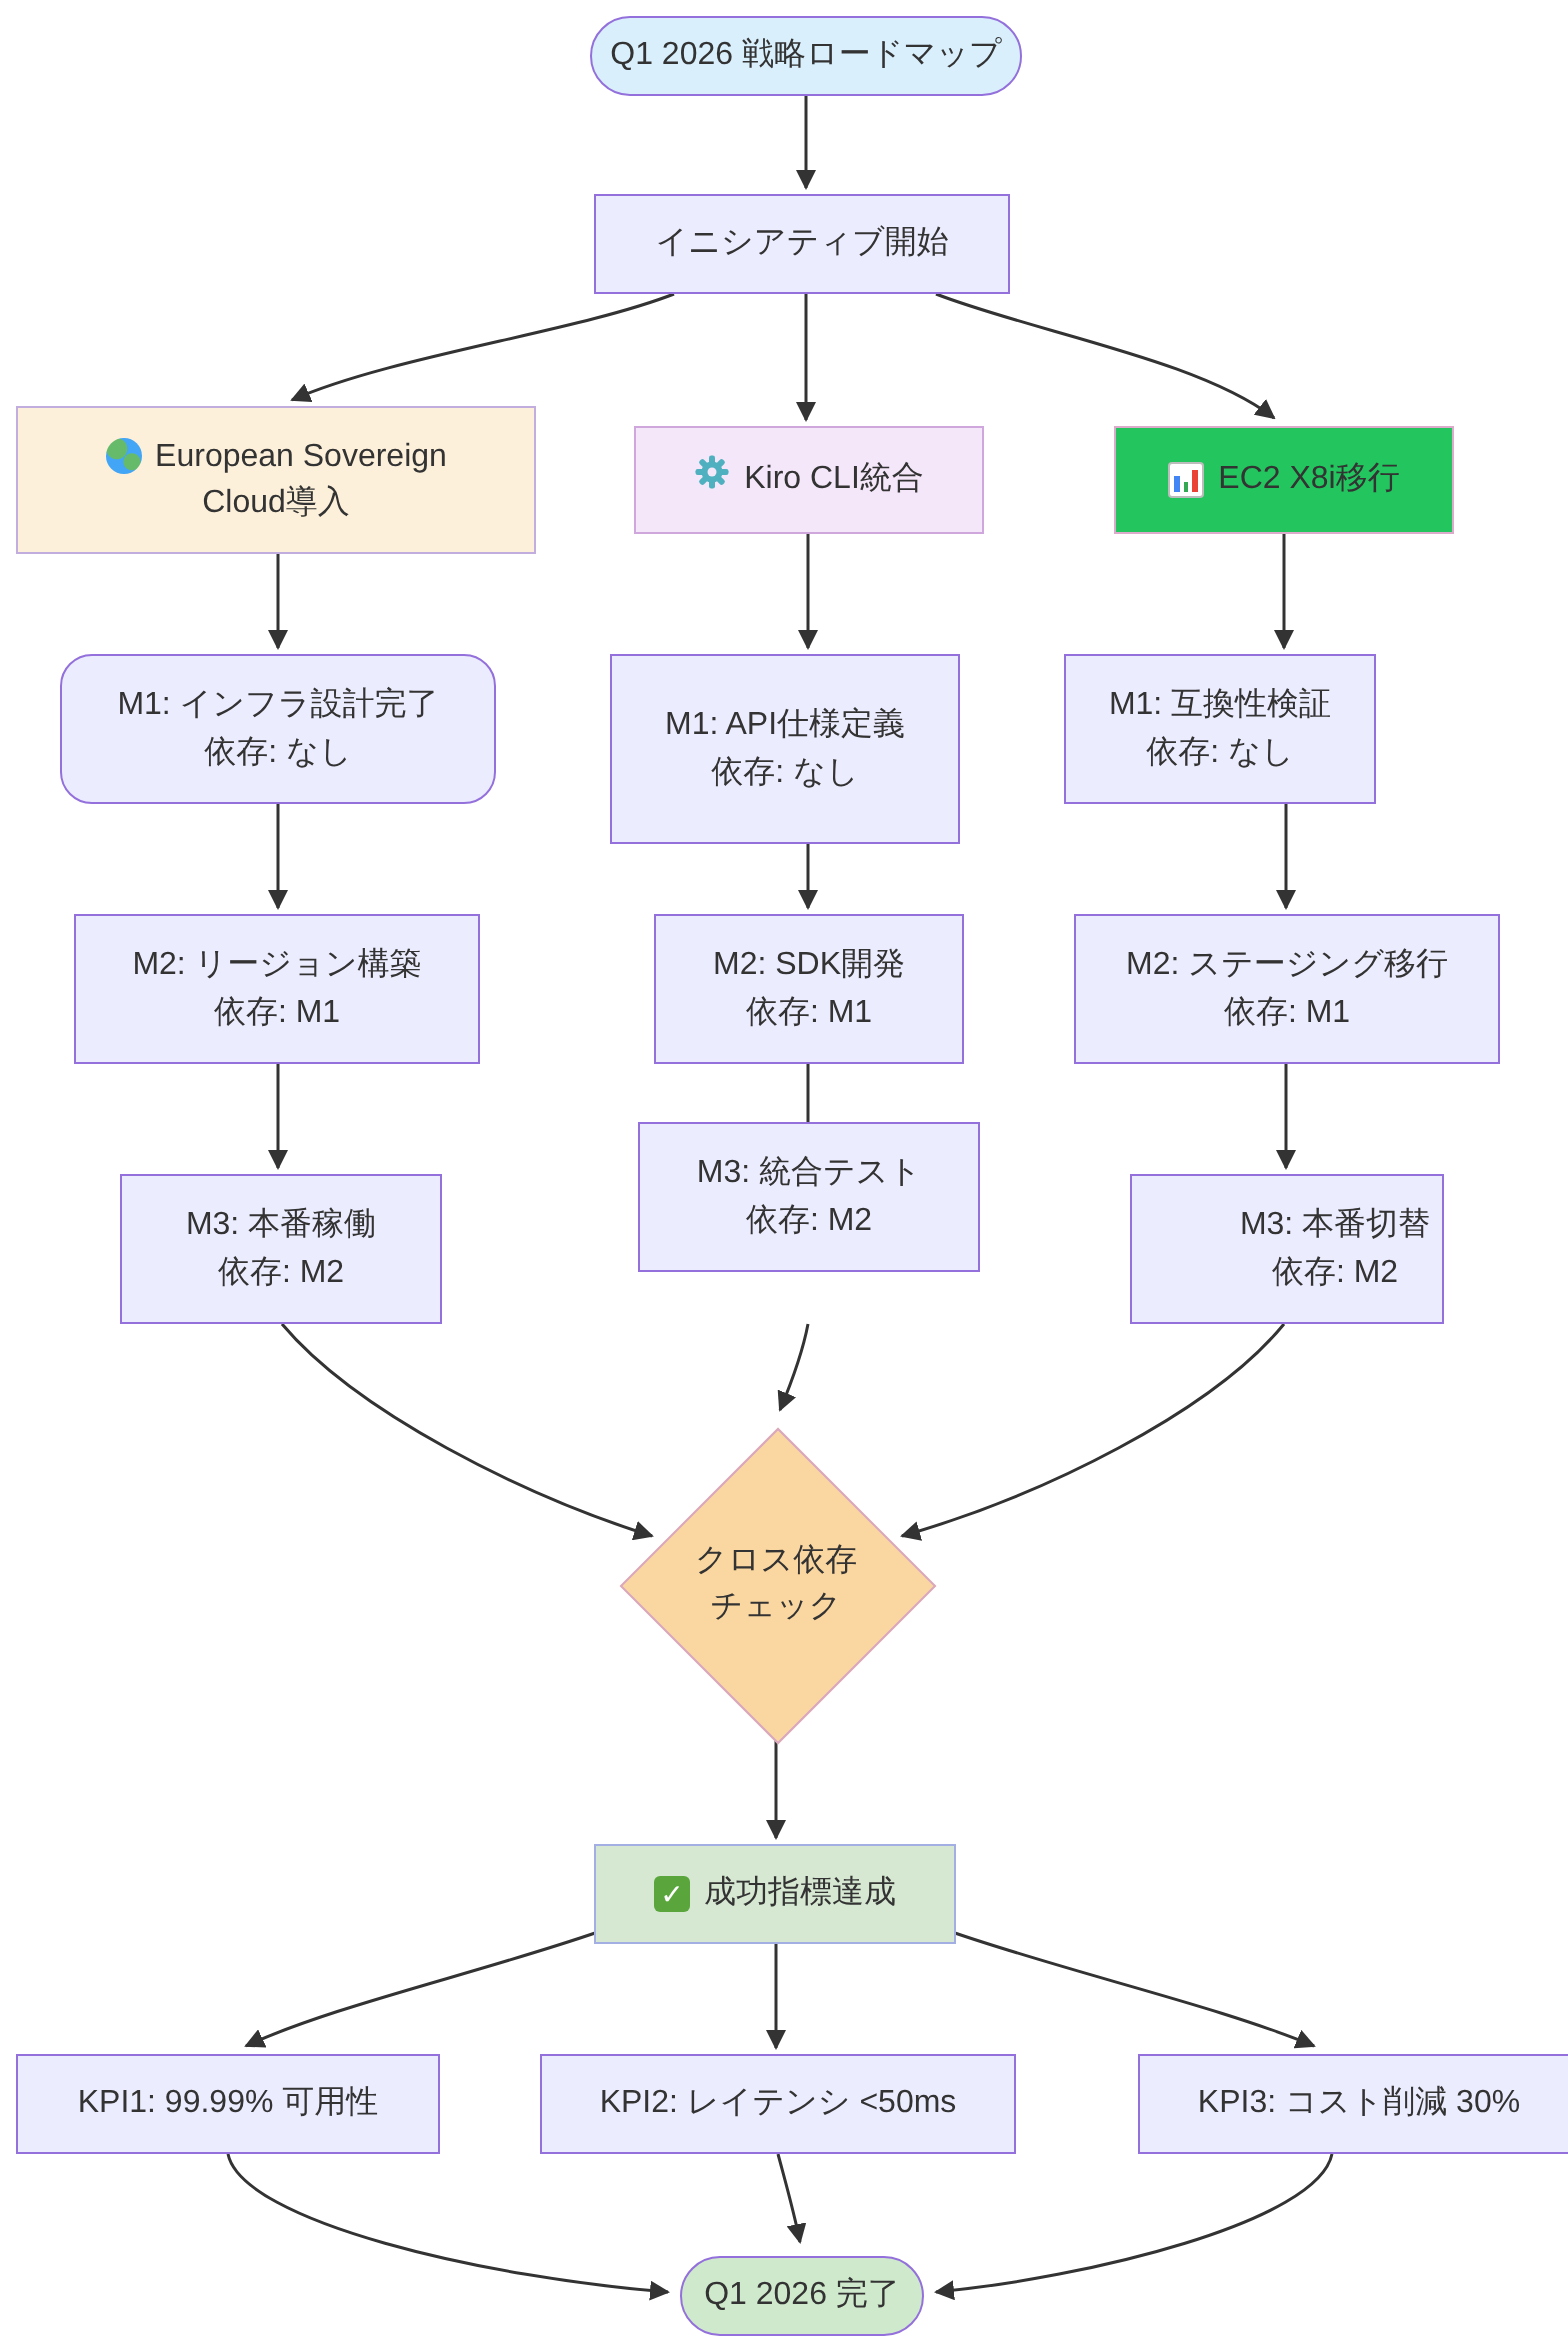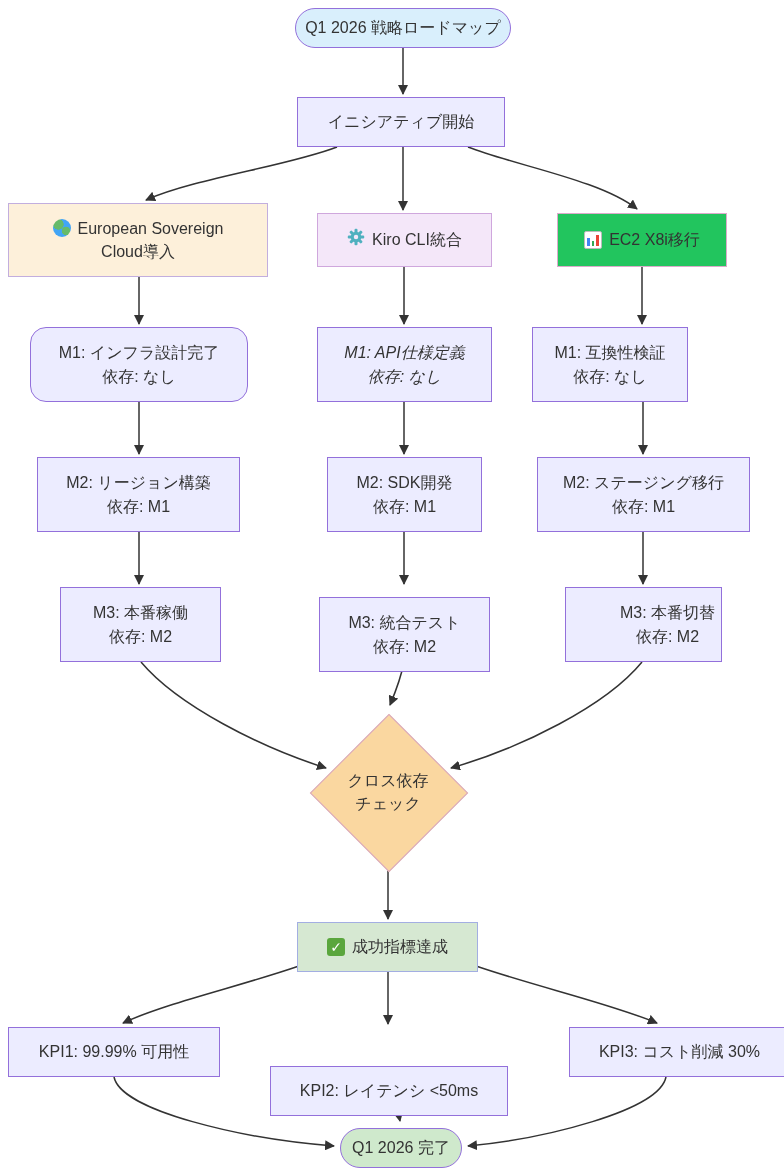--- a/index.html
+++ b/index.html
@@ -15,36 +15,36 @@
     text-align:center; font-size:16px; line-height:1.45; z-index:2;
   }
   .rect   { background:#ECECFF; border:1px solid #9370DB; }
   .stadium{ border:1.4px solid #9370DB; border-radius:22px; }
   .start-node   { left:295px; top:8px;    width:216px; height:40px; background:#d9effc; }
   .kickoff-node { left:297px; top:97px;   width:208px; height:50px; }
   .header-left  { left:8px;   top:203px;  width:260px; height:74px; background:#fdf0da; border:1px solid #c2aede; }
   .header-mid   { left:317px; top:213px;  width:175px; height:54px; background:#f4e7f9; border:1px solid #cfa7dd; }
   .header-right { left:557px; top:213px;  width:170px; height:54px; background:#22c55e; border:1px solid #dcaacb; }
   .m1-left  { left:30px;  top:327px; width:218px; height:75px;border-radius:16px; }
-  .m1-mid   { left:317px; top:327px; width:175px; height:75px;font-style:italic; }
+  .m1-mid   { left:305px; top:327px; width:175px; height:95px; }
   .m1-right { left:532px; top:327px; width:156px; height:75px; }
   .m2-left  { left:37px;  top:457px; width:203px; height:75px; }
   .m2-mid   { left:327px; top:457px; width:155px; height:75px;text-align:center; }
   .m2-right { left:537px; top:457px; width:213px; height:75px; }
   .m3-left  { left:60px;  top:587px; width:161px; height:75px; }
-  .m3-mid   { left:319px; top:597px; width:171px; height:75px; }
+  .m3-mid   { left:319px; top:561px; width:171px; height:75px; }
   .m3-right { left:565px; top:587px; width:157px; height:75px;padding-left:48px; }
   .diamond-shape {
     position:absolute; left:333px; top:737px; width:110px; height:110px;
     transform:rotate(45deg); background:#FAD7A0; border:1px solid #d9a7c0; z-index:1;
   }
   .diamond-label { left:303px; top:760px; width:170px; height:64px; background:transparent; z-index:2; }
   .success-node { left:297px; top:922px;  width:181px; height:50px; background:#d6e8d2; border:1px solid #a3aee2; }
   .kpi1 { left:8px;   top:1027px; width:212px; height:50px; }
-  .kpi2 { left:270px; top:1027px; width:238px; height:50px;margin-top:39px; }
+  .kpi2 { left:270px; top:1027px; width:238px; height:50px; }
   .kpi3 { left:569px; top:1027px; width:221px; height:50px; }
   .end-node { left:340px; top:1128px; width:122px; height:40px; background:#cfe9cc; }
   .hline { display:flex; align-items:center; justify-content:center; gap:7px; }
   .icon { display:inline-block; flex:0 0 auto; }
   .globe {
     width:18px; height:18px; border-radius:50%;
     background:
       radial-gradient(circle at 30% 30%, #66bb6a 0 5px, rgba(0,0,0,0) 5.5px),
       radial-gradient(circle at 72% 66%, #66bb6a 0 4px, rgba(0,0,0,0) 4.5px),
       #42a5f5;

